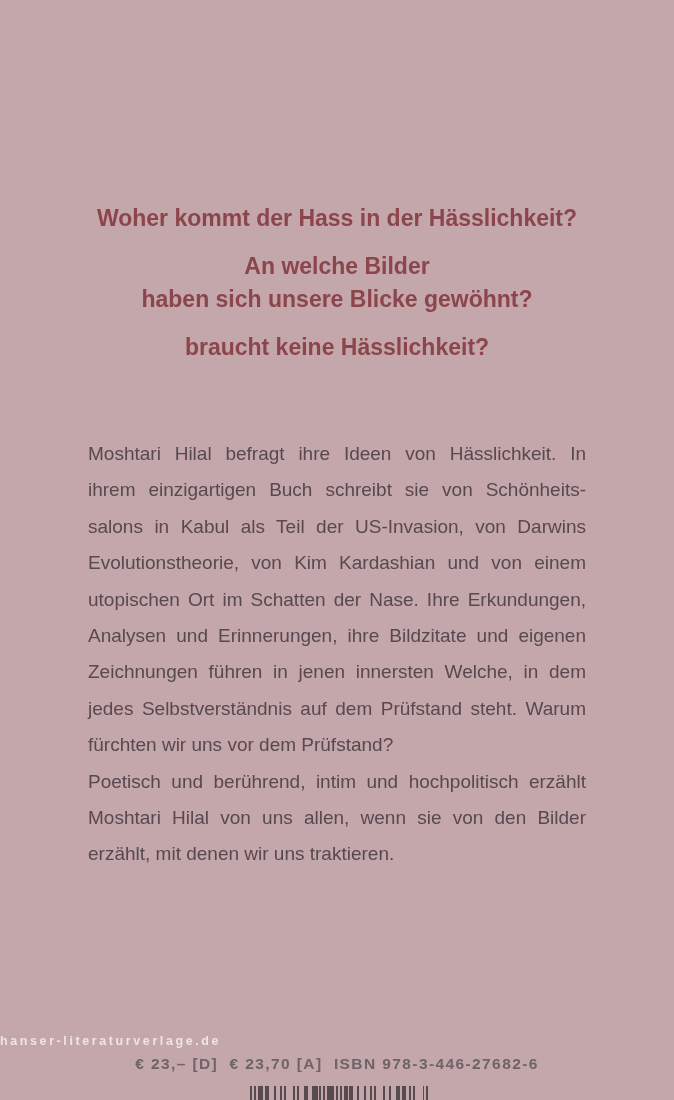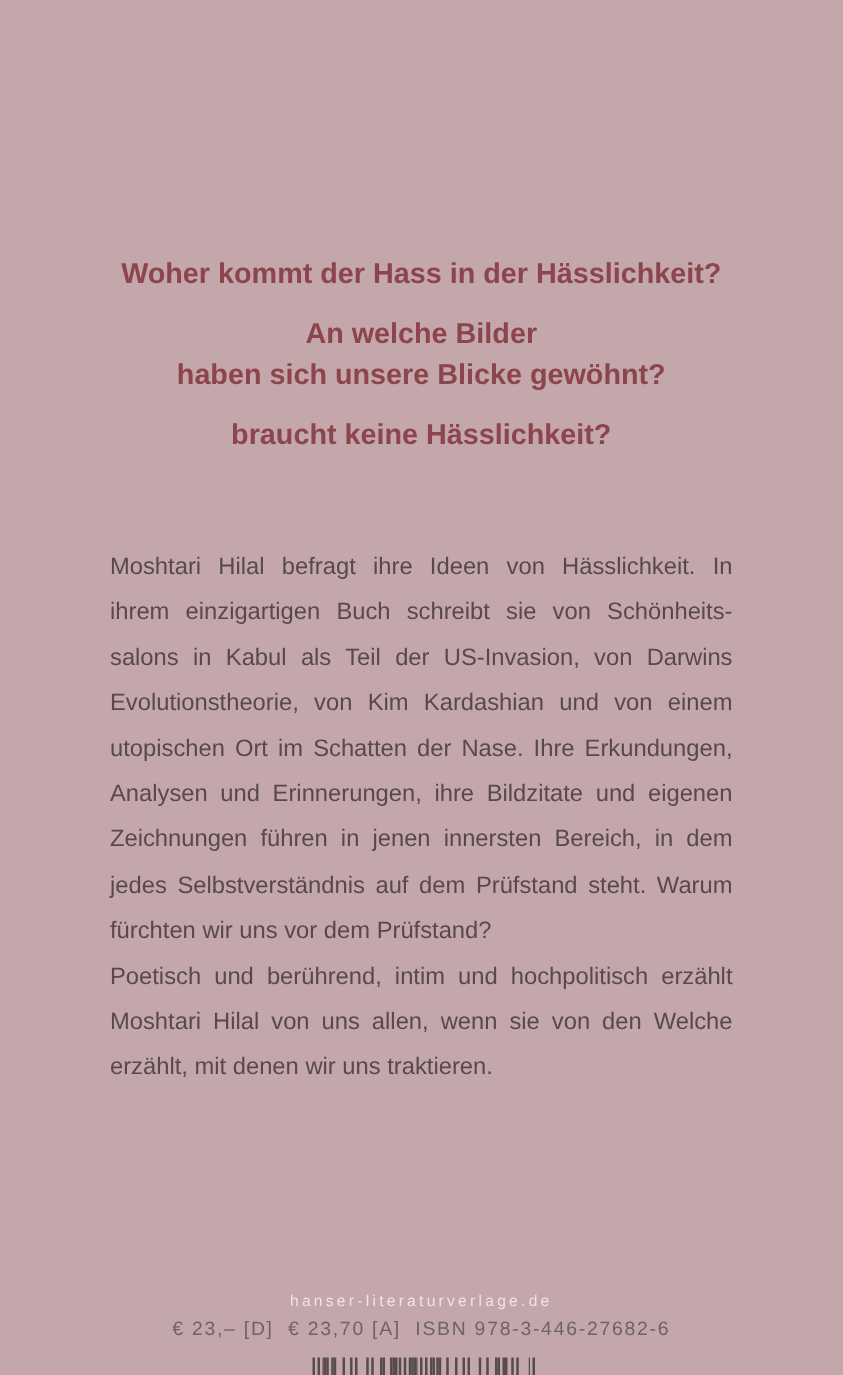--- a/index.html
+++ b/index.html
@@ -45,36 +45,36 @@
     text-align: justify;
     text-align-last: justify;
   }
   .blurb-line.flush { text-align: left; }
 
   
   .website {
     position: absolute;
     left: 0; right: 0;
     top: 1034px;
-    text-align: center;
+    text-align: left;
     color: #eee5e4;
     font-size: 12.5px;
     letter-spacing: 2.6px;
-    font-weight: normal;
+    font-weight: bold;
     white-space: pre;
   }
   .price-line {
     position: absolute;
     left: 0; right: 0;
     top: 1055px;
     text-align: center;
     color: #6e6366;
     font-size: 15.5px;
     letter-spacing: 1.4px;
-    font-weight: normal;
+    font-weight: bold;
     white-space: pre;
   }
   .barcode {
     position: absolute;
     left: 250px;
     top: 1086px;
     width: 178px;
     height: 20px; 
     display: flex;
   }
@@ -100,25 +100,25 @@
     </div>
   </div>
 
   <div class="blurb" id="blurb" style="color: rgb(87, 73, 79);">
       <div class="blurb-line justify">Moshtari Hilal befragt ihre Ideen von Hässlichkeit. In</div>
       <div class="blurb-line justify">ihrem einzigartigen Buch schreibt sie von Schönheits-</div>
       <div class="blurb-line justify">salons in Kabul als Teil der US-Invasion, von Darwins</div>
       <div class="blurb-line justify">Evolutionstheorie, von Kim Kardashian und von einem</div>
       <div class="blurb-line justify">utopischen Ort im Schatten der Nase. Ihre Erkundungen,</div>
       <div class="blurb-line justify">Analysen und Erinnerungen, ihre Bildzitate und eigenen</div>
-      <div class="blurb-line justify">Zeichnungen führen in jenen innersten Bereich, in dem</div>
+      <div class="blurb-line justify">Zeichnungen führen in jenen innersten Welche, in dem</div>
       <div class="blurb-line justify">jedes Selbstverständnis auf dem Prüfstand steht. Warum</div>
       <div class="blurb-line flush">fürchten wir uns vor dem Prüfstand?</div>
       <div class="blurb-line justify">Poetisch und berührend, intim und hochpolitisch erzählt</div>
-      <div class="blurb-line justify">Moshtari Hilal von uns allen, wenn sie von den Welche</div>
+      <div class="blurb-line justify">Moshtari Hilal von uns allen, wenn sie von den Bilder</div>
       <div class="blurb-line flush">erzählt, mit denen wir uns traktieren.</div>
     </div>
 
   <div class="website" style="color: rgb(238, 229, 228);">hanser-literaturverlage.de</div>
 
   <div class="price-line" style="color: rgb(110, 99, 102);">€ 23,– [D]  € 23,70 [A]  ISBN 978-3-446-27682-6</div>
 
   <div class="barcode" id="barcode">
       <span class="bar" style="background: rgb(86, 75, 79);"></span>
       <span class="space"></span>

